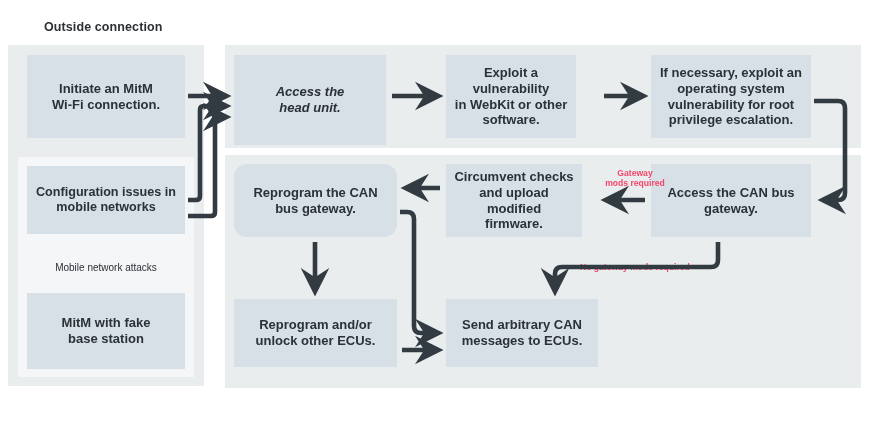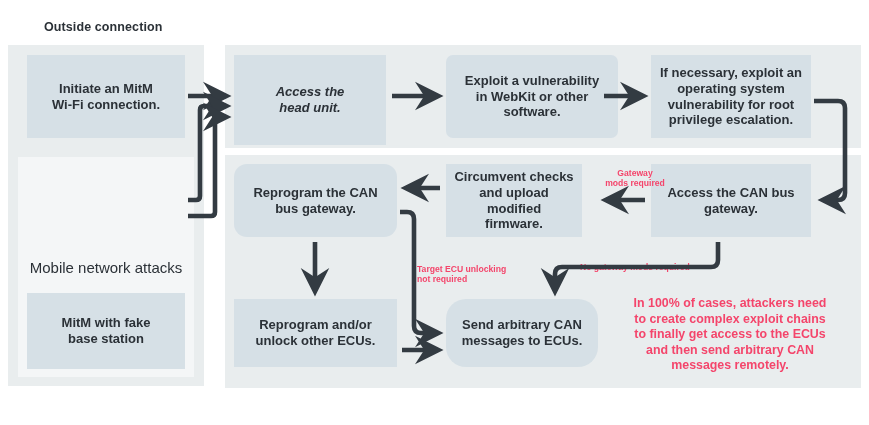--- a/index.html
+++ b/index.html
@@ -39,33 +39,33 @@
   }
   .box.sm{font-size:12.6px;}
 
   #box-mitm-wifi   {left:27px; top:55px;  width:158px;height:83px;}
   #box-config      {left:27px; top:166px; width:158px;height:68px;}
   #box-mitm-fake   {left:27px; top:293px; width:158px;height:76px;}
 
   .sublabel{
     position:absolute;left:27px;top:256px;width:158px;height:22px;
     display:flex;align-items:center;justify-content:center;
-    font-size:15px;font-weight:normal;color:#2b3137;text-align:center;
+    font-size:10px;font-weight:normal;color:#2b3137;text-align:center;
   }
 
   #box-headunit    {left:234px;top:55px;  width:152px;height:90px;font-style:italic;}
-  #box-webkit      {left:446px;top:55px;  width:172px;height:83px;border-radius:7px;}
+  #box-webkit      {left:446px;top:55px;  width:130px;height:83px;}
   #box-osvuln      {left:651px;top:55px;  width:160px;height:83px;}
 
   #box-reprogram-gw{left:234px;top:164px; width:163px;height:73px;border-radius:13px;}
   #box-circumvent  {left:446px;top:164px; width:136px;height:73px;}
   #box-access-can  {left:651px;top:164px; width:160px;height:73px;}
 
   #box-reprogram-ecu{left:234px;top:299px;width:163px;height:68px;}
-  #box-send-can     {left:446px;top:299px;width:152px;height:68px;border-radius:20px;}
+  #box-send-can     {left:446px;top:299px;width:152px;height:68px;}
 
   
   #callout-red{
     position:absolute;left:627px;top:291px;width:206px;height:88px;
     display:flex;align-items:center;justify-content:center;text-align:center;
     font-size:12.4px;font-weight:bold;line-height:1.26;color:#f4456b;
   }
   
   .redlabel{
     position:absolute;color:#f4456b;font-size:8.6px;font-weight:bold;
@@ -87,39 +87,38 @@
   <div class="panel" id="panel-left-top"></div>
   <div class="panel" id="panel-left-bottom"></div>
   <div class="subpanel" id="subpanel-mobile"></div>
   <div class="panel" id="panel-right-top"></div>
   <div class="panel" id="panel-right-bottom"></div>
 
   <div class="caption" id="cap-outside">Outside connection</div>
   <div class="caption" id="cap-internal">In-vehicle internal network</div>
 
   <div class="box" id="box-mitm-wifi">Initiate an MitM<br>Wi-Fi connection.</div>
+  <div class="box sm" id="box-config">Configuration issues in<br>mobile networks</div>
   <div class="sublabel">Mobile network attacks</div>
   <div class="box" id="box-mitm-fake">MitM with fake<br>base station</div>
 
   <div class="box" id="box-headunit">Access the<br>head unit.</div>
   <div class="box" id="box-webkit">Exploit a vulnerability<br>in WebKit or other<br>software.</div>
   <div class="box" id="box-osvuln">If necessary, exploit an<br>operating system<br>vulnerability for root<br>privilege escalation.</div>
 
   <div class="box" id="box-reprogram-gw">Reprogram the CAN<br>bus gateway.</div>
   <div class="box" id="box-circumvent">Circumvent checks<br>and upload modified<br>firmware.</div>
   <div class="box" id="box-access-can">Access the CAN bus<br>gateway.</div>
 
   <div class="box" id="box-reprogram-ecu">Reprogram and/or<br>unlock other ECUs.</div>
   <div class="box" id="box-send-can">Send arbitrary CAN<br>messages to ECUs.</div>
 
   <div class="redlabel" id="lbl-gateway-mods">Gateway<br>mods required</div>
-  <div class="redlabel" id="lbl-target-ecu">Target ECU unlocking<br>not required</div>
   <div class="redlabel" id="lbl-no-gateway">No gateway mods required</div>
 
-  <div id="callout-red">In 100% of cases, attackers need to create complex exploit chains to finally get access to the ECUs and then send arbitrary CAN messages remotely.</div>
 
   <svg id="arrows" viewBox="0 0 869 425">
     <defs>
       <marker id="ah" markerWidth="7" markerHeight="7" refX="5.4" refY="3.5" orient="auto" markerUnits="strokeWidth">
         <path d="M0.4,0.4 L6.6,3.5 L0.4,6.6 L2.4,3.5 Z" fill="#333b42"></path>
       </marker>
     </defs>
     <g fill="none" stroke="#333b42" stroke-width="4.6" stroke-linecap="butt" stroke-linejoin="round" marker-end="url(#ah)">
 
       <path d="M188,96 L226,96"></path>

